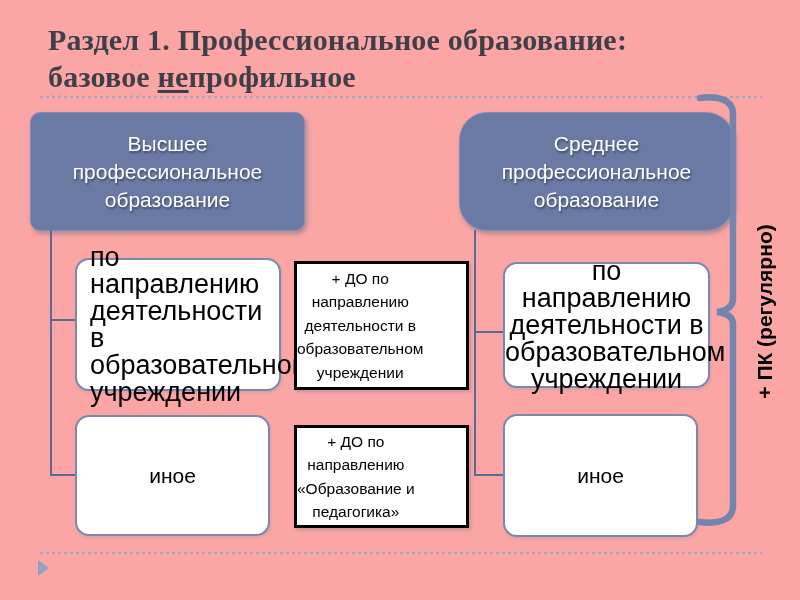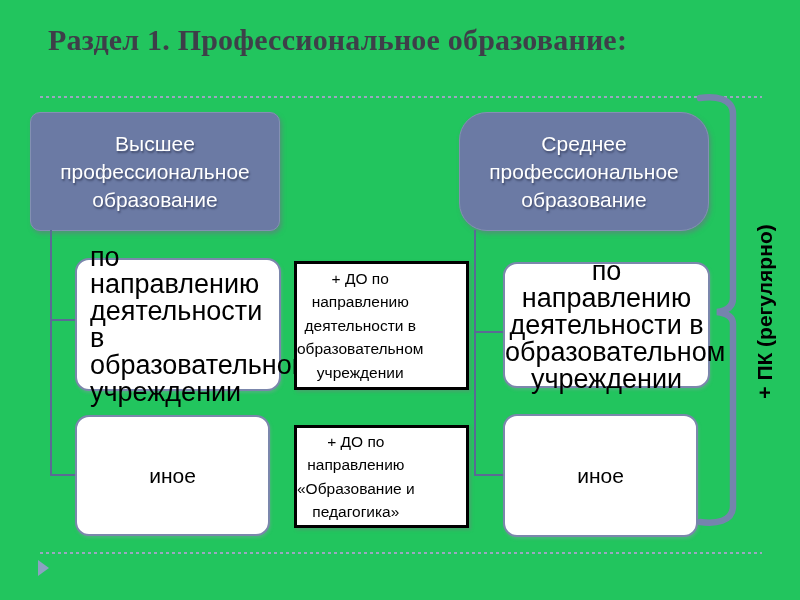--- a/index.html
+++ b/index.html
@@ -1,20 +1,20 @@
 <!DOCTYPE html>
 <html><head>
 <meta charset="utf-8">
 <style>
   * { margin: 0; padding: 0; box-sizing: border-box; }
   html, body { background: #888; }
   .slide {
     position: relative;
     width: 800px; height: 600px;
-    background: #22c55e;
+    background: #fca5a5;
     overflow: hidden;
     font-family: "Liberation Sans", "DejaVu Sans", sans-serif;
     padding-left: 48px;
   }
   
   .title {
     position: absolute; left: 48px; top: 21px; width: 710px;
     font-family: "Liberation Serif", "DejaVu Serif", serif;
     font-weight: 700;
     font-size: 30px; line-height: 37px;
@@ -26,21 +26,21 @@
   
   .dash-rule {
     position: absolute; height: 2px; left: 40px; width: 722px;
     background: repeating-linear-gradient(90deg, #9ba7c0 0 3px, transparent 3px 6px);
   }
   .dash-rule.top { top: 96px; }
   .dash-rule.bottom { top: 552px; }
   
   .node-dark {
     position: absolute;
-    width: 250px; height: 119px;
+    width: 275px; height: 119px;
     background: #6b7aa4;
     border: 1px solid #8490b3;
     border-radius: 10px;
     box-shadow: 2px 3px 4px rgba(110,115,135,0.55);
     display: flex; align-items: center; justify-content: center;
     color: #ffffff;
     font-size: 21px; line-height: 28px;
     text-align: center;
     text-shadow: 1px 2px 2px rgba(30,35,60,0.55);
   }
@@ -103,20 +103,21 @@
     border-bottom: 8px solid transparent;
   }
 </style>
 </head>
 <body>
 
 <div class="slide">
 
   <div class="title">
     <span class="line1">Раздел 1. Профессиональное образование:</span><br>
+    <span class="line2"><span>базовое </span><span class="u">не</span><span>профильное</span></span>
   </div>
 
   <div class="dash-rule top"></div>
   <div class="dash-rule bottom"></div>
 
   <div class="node-dark left multiline">Высшее
 профессиональное
 образование</div>
   <div class="node-dark right multiline">Среднее
 профессиональное

